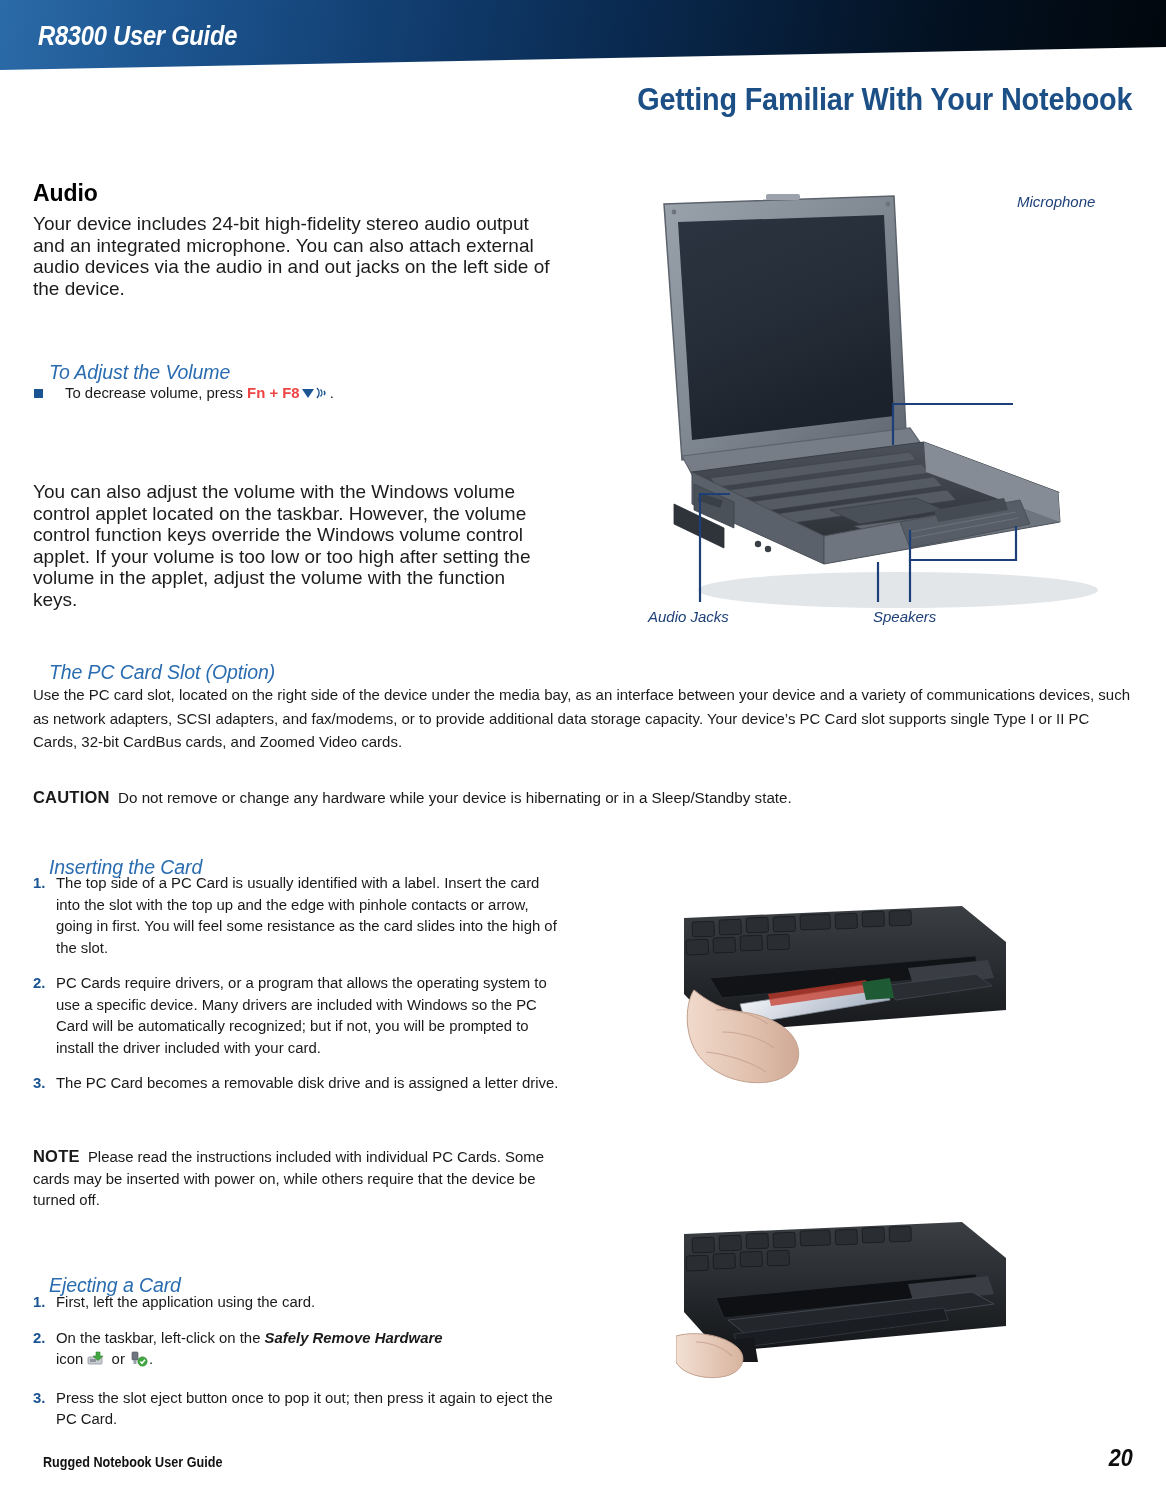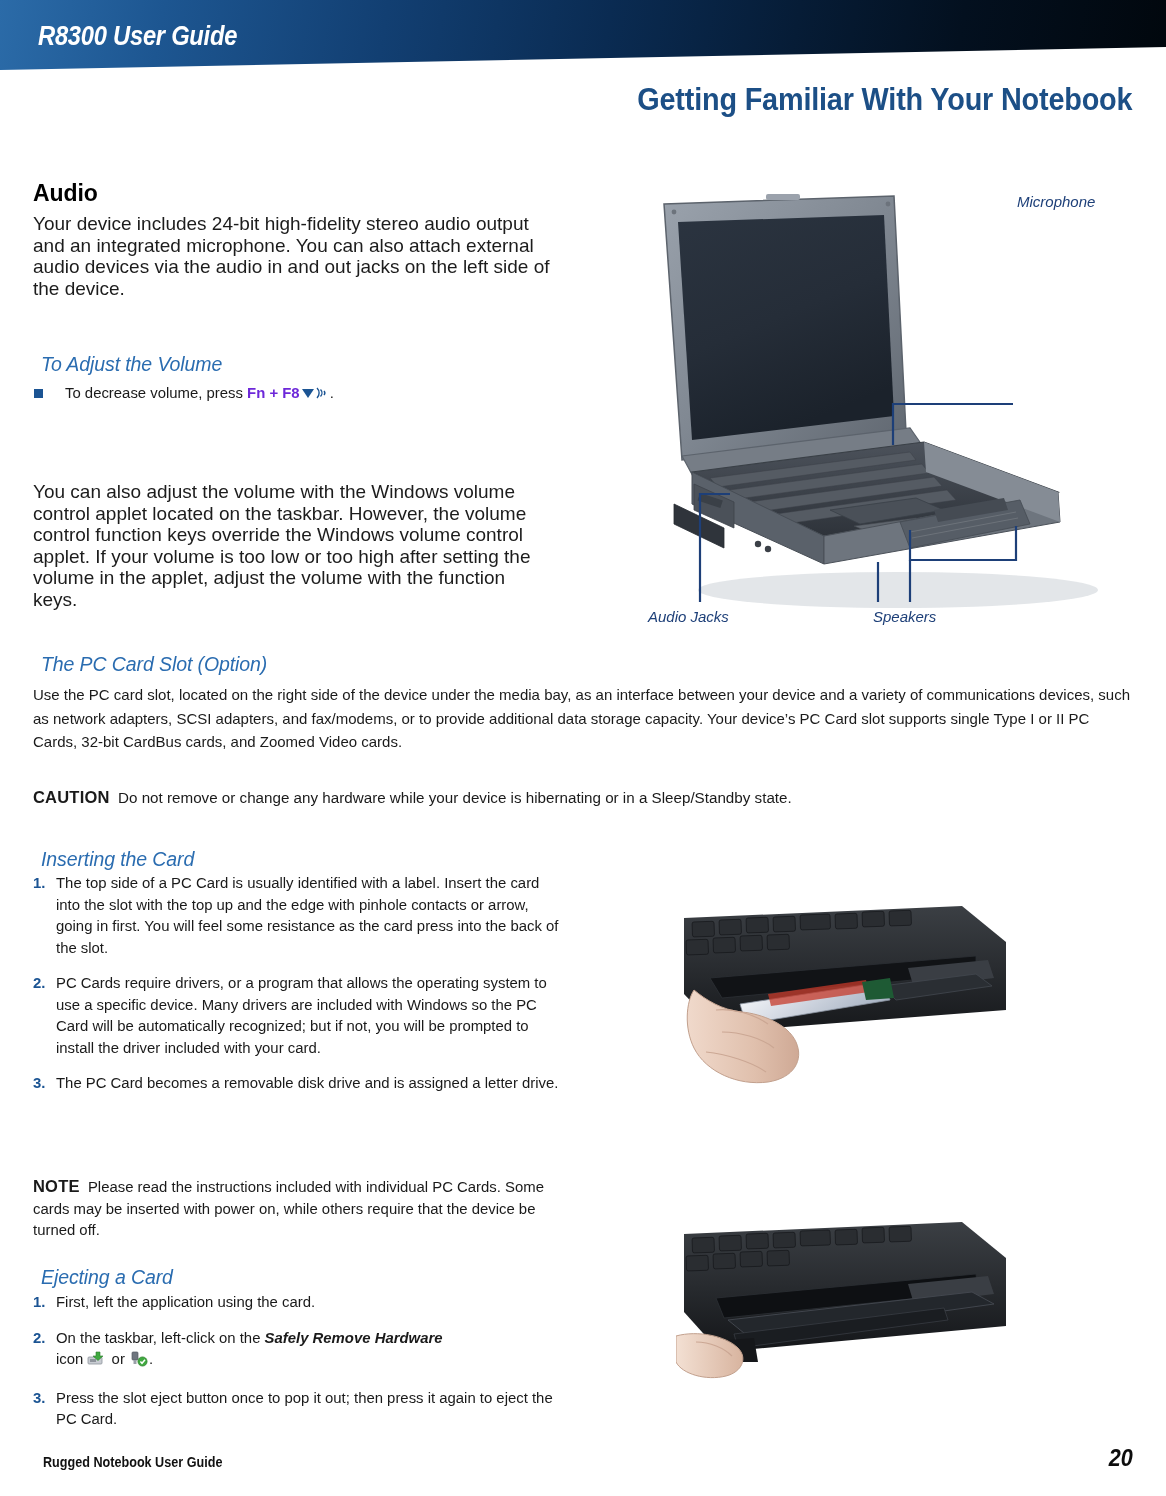--- a/index.html
+++ b/index.html
@@ -69,29 +69,29 @@
     color: #000000;
     letter-spacing: -0.1px;
     margin: 0;
   }
   .h3 {
     font-size: 19.5px;
     font-style: italic;
     font-weight: normal;
     color: #2a6cb0;
     letter-spacing: -0.1px;
-    margin: 8px;
+    margin: 16px;
   }
   .body-text {
     font-size: 19px;
     line-height: 21.5px;
     color: #1c1c1c;
   }
   .kb {
-    color: #6d28d9;
+    color: #ef4444;
     font-weight: bold;
   }
   .bolditalic {
     font-weight: bold;
     font-style: italic;
   }
   .strong-label {
     font-weight: bold;
     font-size: 16.5px;
     letter-spacing: 0.2px;
@@ -132,21 +132,21 @@
   }
   #caution-line {
     position: absolute; left: 33px; top: 786px; width: 1100px;
     font-size: 15.2px; line-height: 22px;
   }
 
   
   #insert-heading { position: absolute; left: 33px; top: 840px; }
   #insert-list    { position: absolute; left: 33px; top: 873px; width: 530px; }
   #note-block     { position: absolute; left: 33px; top: 1146px; width: 520px;
-                    font-size: 14.9px; line-height: 21.5px; margin-top: 30px; }
+                    font-size: 14.9px; line-height: 21.5px; }
   #eject-heading  { position: absolute; left: 33px; top: 1258px; }
   #eject-list     { position: absolute; left: 33px; top: 1292px; width: 530px; }
 
   ol.num-list { list-style: none; margin: 0; padding: 0; }
   ol.num-list li {
     position: relative;
     padding-left: 23px;
     margin-bottom: 14px;
     font-size: 14.9px;
     line-height: 21.5px;
@@ -321,21 +321,21 @@
   <div class="callout-label" id="label-audiojacks">Audio Jacks</div>
   <div class="callout-label" id="label-speakers">Speakers</div>
 </div>
 
 <h3 class="h3" id="pccard-heading">The PC Card Slot (Option)</h3>
 <div id="pccard-para">Use the PC card slot, located on the right side of the device under the media bay, as an interface between your device and a variety of communications devices, such as network adapters, SCSI adapters, and fax/modems, or to provide additional data storage capacity. Your device’s PC Card slot supports single Type I or II PC Cards, 32-bit CardBus cards, and Zoomed Video cards.</div>
 <div id="caution-line"><span class="strong-label">CAUTION</span>&nbsp;&nbsp;<span>Do not remove or change any hardware while your device is hibernating or in a Sleep/Standby state.</span></div>
 
 <h3 class="h3" id="insert-heading">Inserting the Card</h3>
 <ol class="num-list" id="insert-list">
-  <li><span class="num">1.</span><span>The top side of a PC Card is usually identified with a label. Insert the card into the slot with the top up and the edge with pinhole contacts or arrow, going in first. You will feel some resistance as the card press into the back of the slot.</span></li>
+  <li><span class="num">1.</span><span>The top side of a PC Card is usually identified with a label. Insert the card into the slot with the top up and the edge with pinhole contacts or arrow, going in first. You will feel some resistance as the card slides into the high of the slot.</span></li>
   <li><span class="num">2.</span><span>PC Cards require drivers, or a program that allows the operating system to use a specific device. Many drivers are included with Windows so the PC Card will be automatically recognized; but if not, you will be prompted to install the driver included with your card.</span></li>
   <li><span class="num">3.</span><span>The PC Card becomes a removable disk drive and is assigned a letter drive.</span></li>
 </ol>
 
 <div id="note-block"><span class="strong-label">NOTE</span>&nbsp;&nbsp;<span>Please read the instructions included with individual PC Cards. Some cards may be inserted with power on, while others require that the device be turned off.</span></div>
 
 <h3 class="h3" id="eject-heading">Ejecting a Card</h3>
 <ol class="num-list" id="eject-list">
   <li><span class="num">1.</span><span>First, left the application using the card.</span></li>
   <li>

